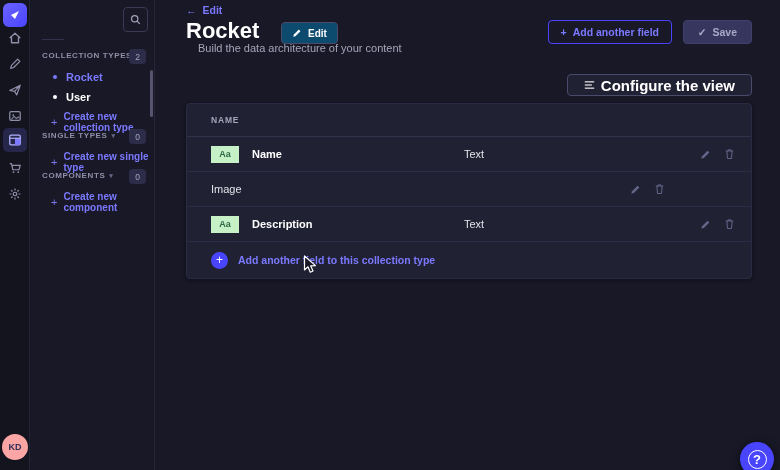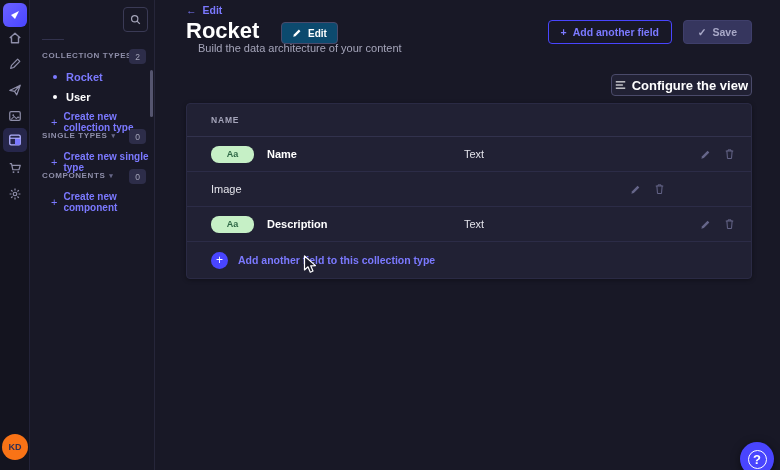--- a/index.html
+++ b/index.html
@@ -20,21 +20,21 @@
     display:flex; align-items:center; justify-content:center; cursor:pointer;
   }
   .rail-btn {
     position:absolute; left:3px; width:24px; height:24px; border-radius:5px;
     display:flex; align-items:center; justify-content:center; cursor:pointer;
   }
   .rail-btn svg { display:block; }
   .rail-btn.active { background:#26264a; }
   .avatar {
     position:absolute; left:2px; top:434px; width:26px; height:26px; border-radius:50%;
-    background:#f97316; color:#2f2f55; font-size:9px; font-weight:bold;
+    background:#fca5a5; color:#2f2f55; font-size:9px; font-weight:bold;
     display:flex; align-items:center; justify-content:center; cursor:pointer;
   }
   
   .sidebar {
     position:absolute; left:31px; top:0; width:124px; height:470px;
     background:#181826; border-right:1px solid #26263a; z-index:2;
   }
   .sb-title {
     position:absolute; left:11px; top:8px; width:78px;
     font-size:12.5px; font-weight:bold; line-height:1.3; color:#fff;
@@ -86,22 +86,22 @@
   .subtitle { position:absolute; left:42px; top:42px; font-size:11px; color:#a5a5ba; }
   .btn-addfield {
     position:absolute; right:108px; top:20px; height:24px; padding:0 12px;
     background:transparent; border:1px solid #4945ff; color:#7b79ff; font-size:10.5px;
   }
   .btn-save {
     position:absolute; right:28px; top:20px; height:24px; padding:0 14px;
     background:#36365e; border:1px solid #3f3f6b; color:#a8a8c7; font-size:10.5px;
   }
   .btn-configure {
-    position:absolute; right:28px; top:74px; height:22px; padding:0 3px;
-    background:#212134; border:1px solid #4a4a6a; color:#fff; font-size:13px;
+    position:absolute; right:28px; top:74px; height:22px; padding:0 16px;
+    background:#212134; border:1px solid #4a4a6a; color:#fff; font-size:15px;
   }
   
   .card {
     position:absolute; left:30px; top:103px; width:566px;
     background:#212134; border:1px solid #2a2a44; border-radius:4px;
     box-shadow:0 1px 4px rgba(0,0,0,0.35);
   }
   .thead {
     display:grid; grid-template-columns:253px 1fr 70px; align-items:center;
     height:33px; padding:0 16px 0 24px;
@@ -109,21 +109,21 @@
     border-bottom:1px solid #32324d;
   }
   .trow {
     display:grid; grid-template-columns:253px 1fr 70px; align-items:center;
     height:35px; padding:0 16px 0 24px; border-bottom:1px solid #2c2c47; cursor:pointer;
   }
   .cell-name { display:flex; align-items:center; gap:13px; }
   .fname { font-size:11px; font-weight:bold; color:#fff; }
   .ftype { font-size:11px; color:#e3e3ea; }
   .badge-green {
-    width:43px; height:17px; border-radius:8px; background:#c6f0c6; color:#2f6846;
+    width:28px; height:17px; border-radius:0; background:#c6f0c6; color:#2f6846;
     font-size:9px; font-weight:bold; display:flex; align-items:center; justify-content:center;
   }
   .badge-purple {
     width:23px; height:17px; border-radius:4px; background:#e3d2f9;
     display:flex; align-items:center; justify-content:center;
   }
   .badge-purple .pic { width:13px; height:10px; border-radius:2px; background:#8a3ffc; position:relative; overflow:hidden; }
   .badge-purple .pic svg { position:absolute; left:0; bottom:-1px; }
   .actions { display:flex; align-items:center; gap:13px; justify-content:flex-end; }
   .act { cursor:pointer; display:flex; }

